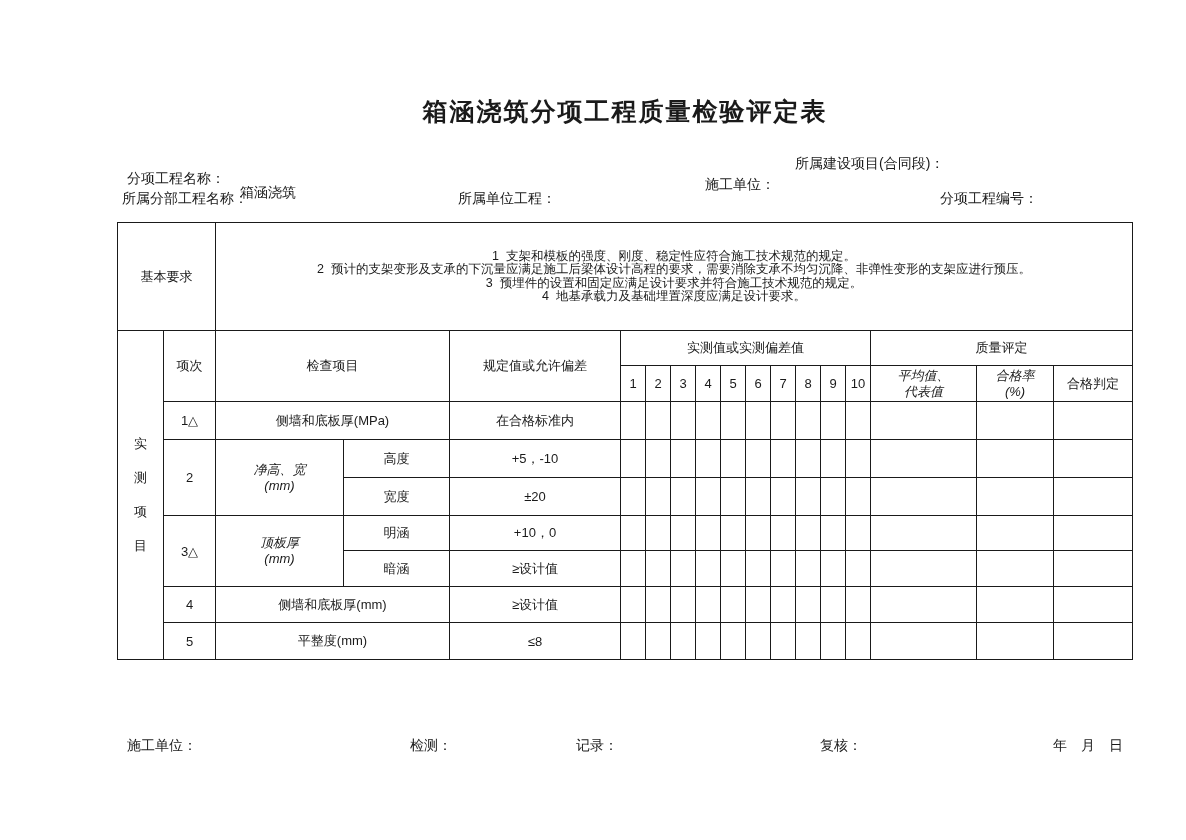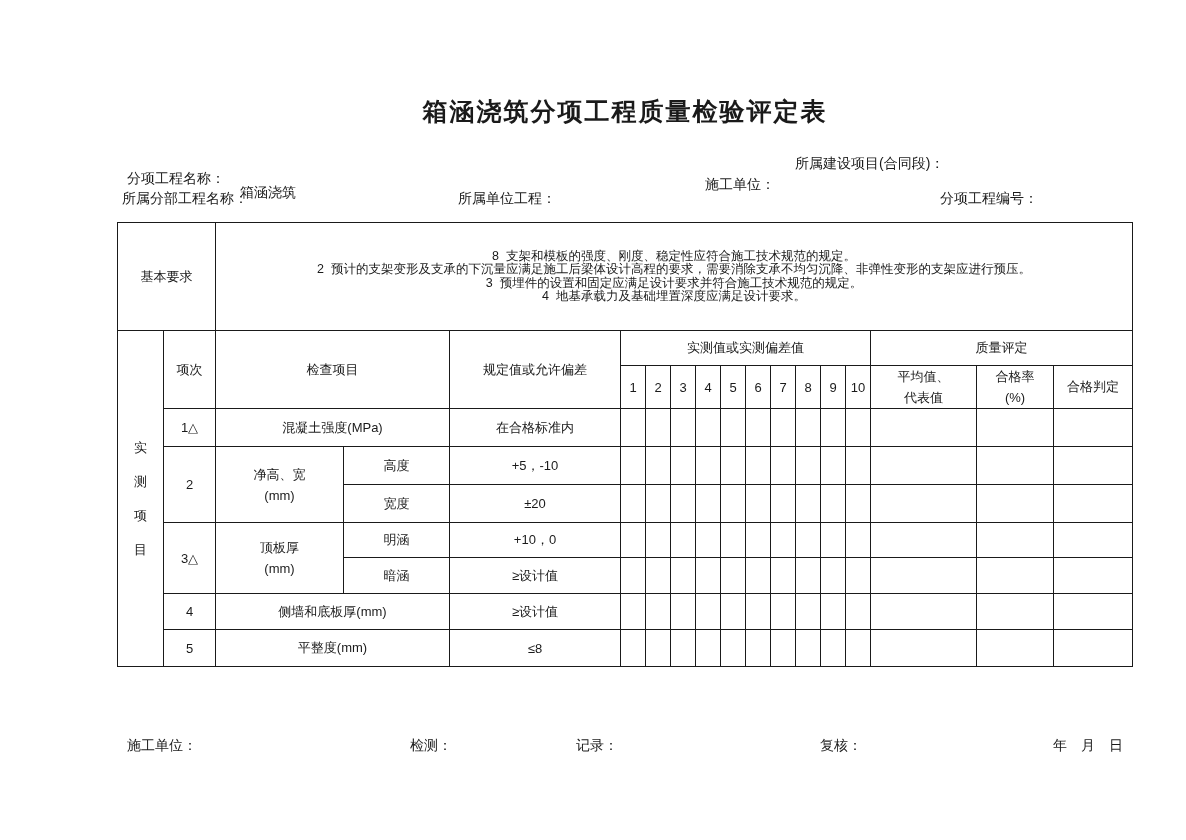--- a/index.html
+++ b/index.html
@@ -46,21 +46,21 @@
   .req-cell {
     text-align: left;
     vertical-align: middle;
     padding: 4px 4px 14px 10px;
   }
   .req-line {
     font-size: 12.5px;
     line-height: 13.5px;
     white-space: pre;
   }
-  .preline { white-space: pre-line; line-height: 21px; }
+  .preline { white-space: pre-line; line-height: 16px; font-style: italic; }
   .side-label {
     font-size: 14px;
     line-height: 34px;
     white-space: pre-line;
   }
   .ftr {
     position: absolute;
     top: 737px;
     font-size: 14px;
     white-space: pre;
@@ -100,21 +100,21 @@
         <col style="width:25px">
         <col style="width:25px">
       <col style="width:106px">
         <col style="width:77px">
         <col>
     </colgroup>
     <tbody>
         <tr style="height:108px">
       <td colspan="2">基本要求</td>
       <td colspan="16" class="req-cell">
-        <div class="req-line">8  支架和模板的强度、刚度、稳定性应符合施工技术规范的规定。</div>
+        <div class="req-line">1  支架和模板的强度、刚度、稳定性应符合施工技术规范的规定。</div>
         <div class="req-line">2  预计的支架变形及支承的下沉量应满足施工后梁体设计高程的要求，需要消除支承不均匀沉降、非弹性变形的支架应进行预压。</div>
         <div class="req-line">3  预埋件的设置和固定应满足设计要求并符合施工技术规范的规定。</div>
         <div class="req-line">4  地基承载力及基础埋置深度应满足设计要求。</div>
       </td>
     </tr>
     <tr style="height:35px">
       <td rowspan="9" class="side-label">实
 测
 项
 目</td>
@@ -136,21 +136,21 @@
       <td>9</td>
       <td>10</td>
       <td class="preline">平均值、
 代表值</td>
       <td class="preline">合格率
 (%)</td>
       <td>合格判定</td>
     </tr>
     <tr style="height:38px">
       <td>1△</td>
-      <td colspan="2">混凝土强度(MPa)</td>
+      <td colspan="2">侧墙和底板厚(MPa)</td>
       <td>在合格标准内</td>
       <td></td>
           <td></td>
           <td></td>
           <td></td>
           <td></td>
           <td></td>
           <td></td>
           <td></td>
           <td></td>

